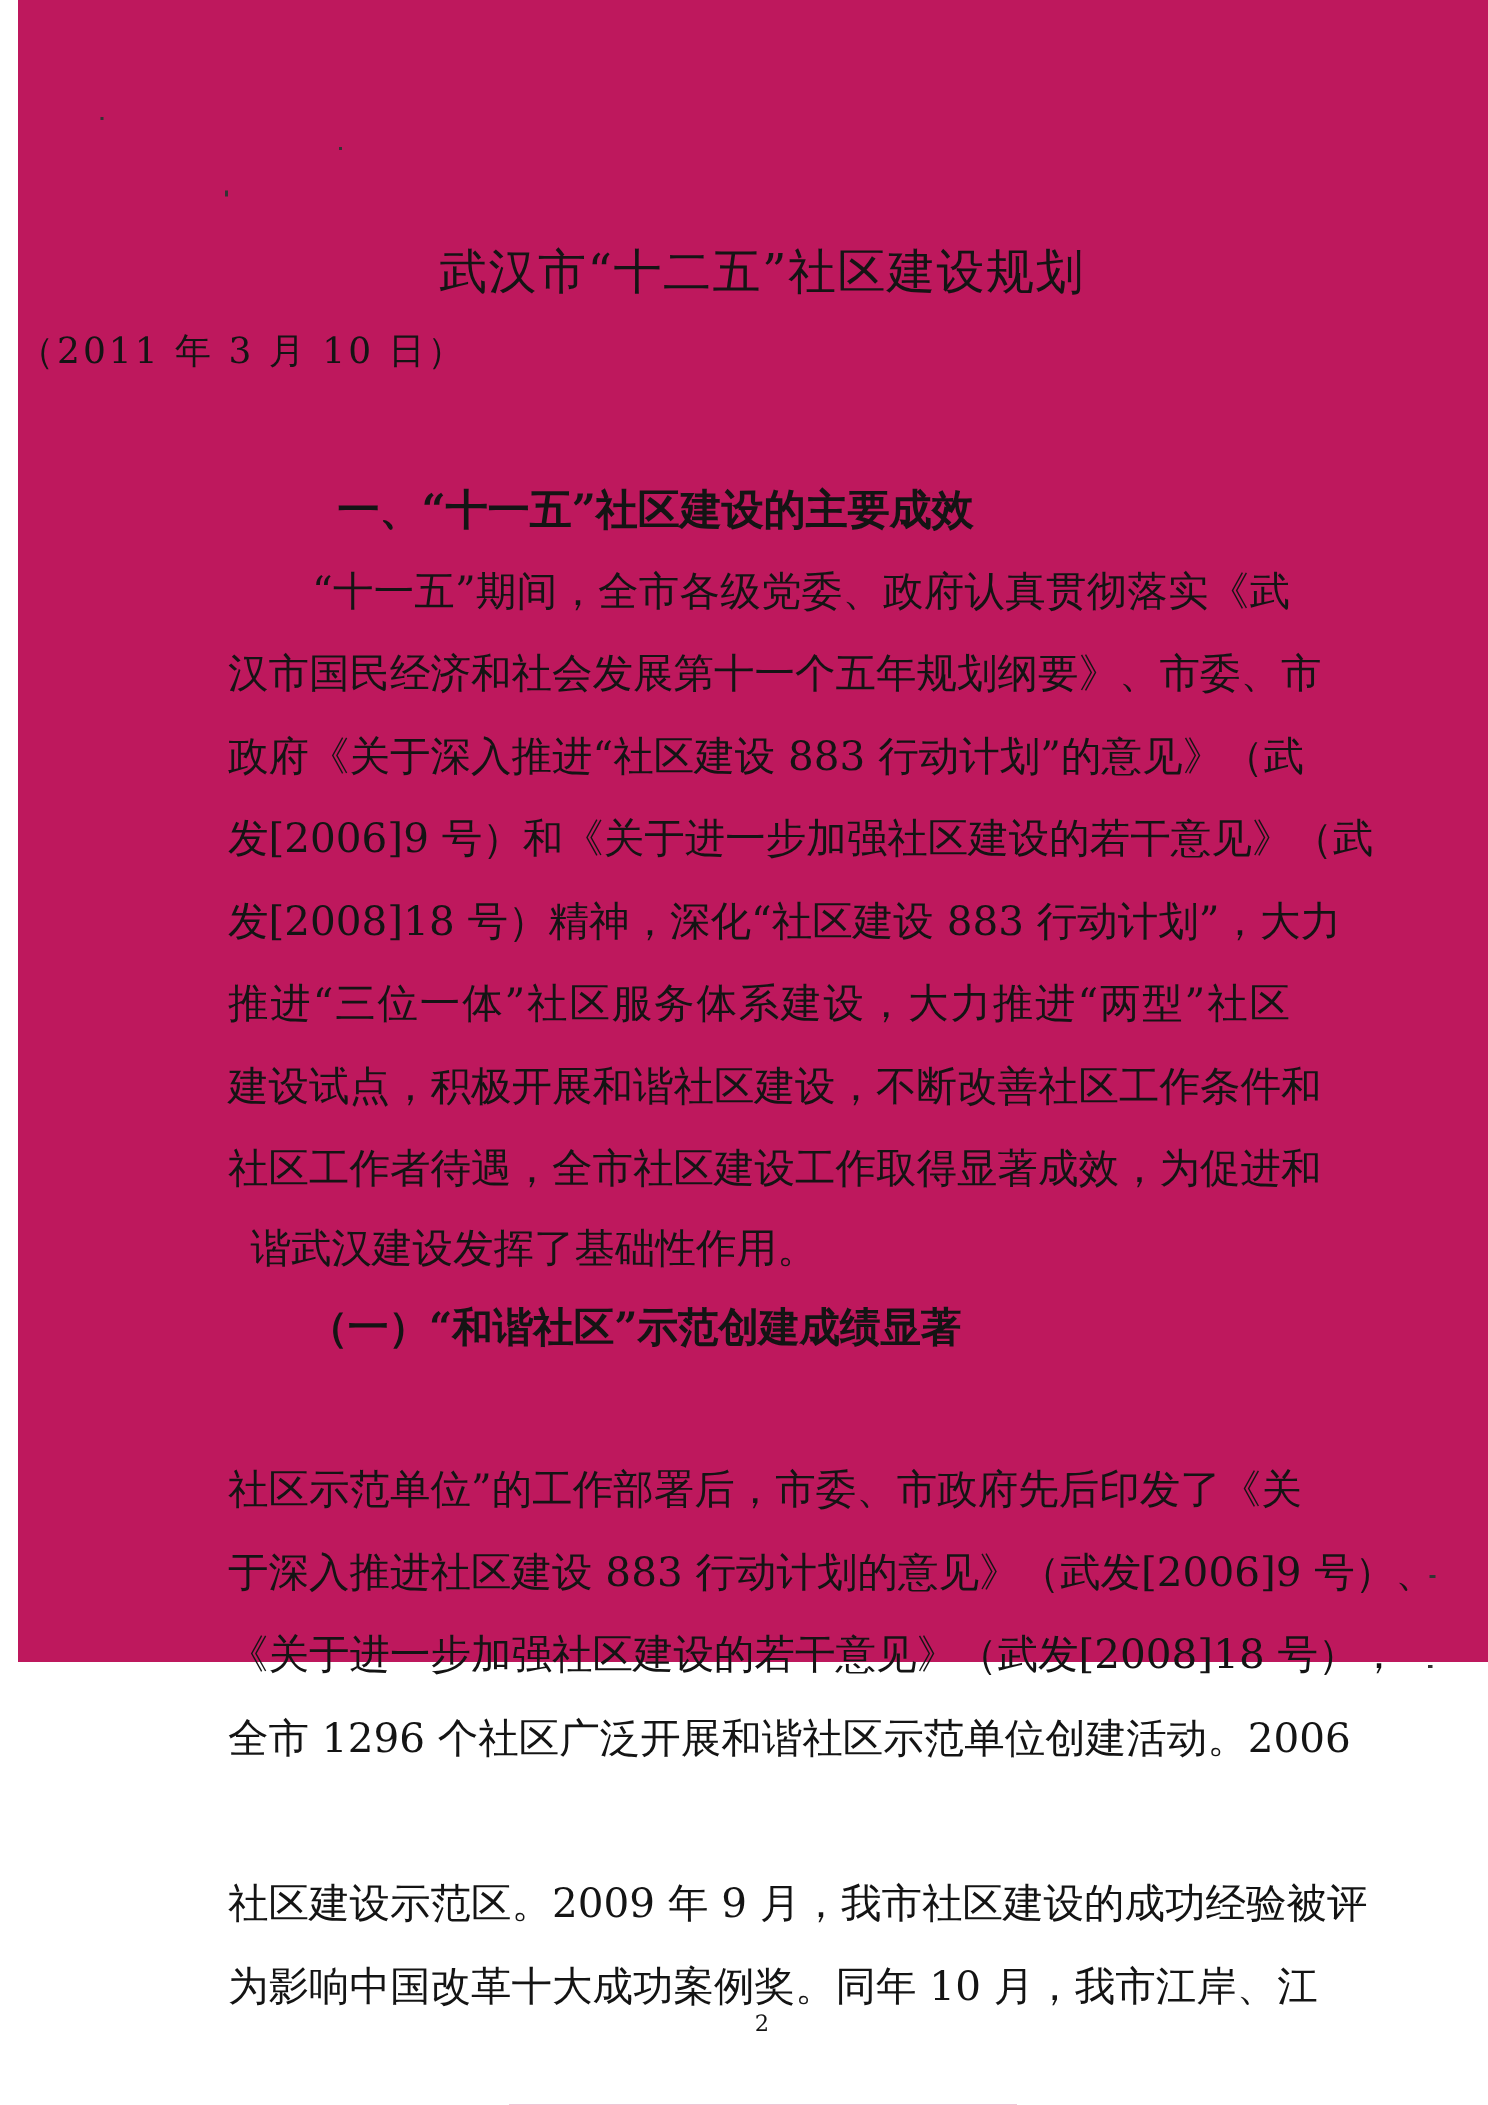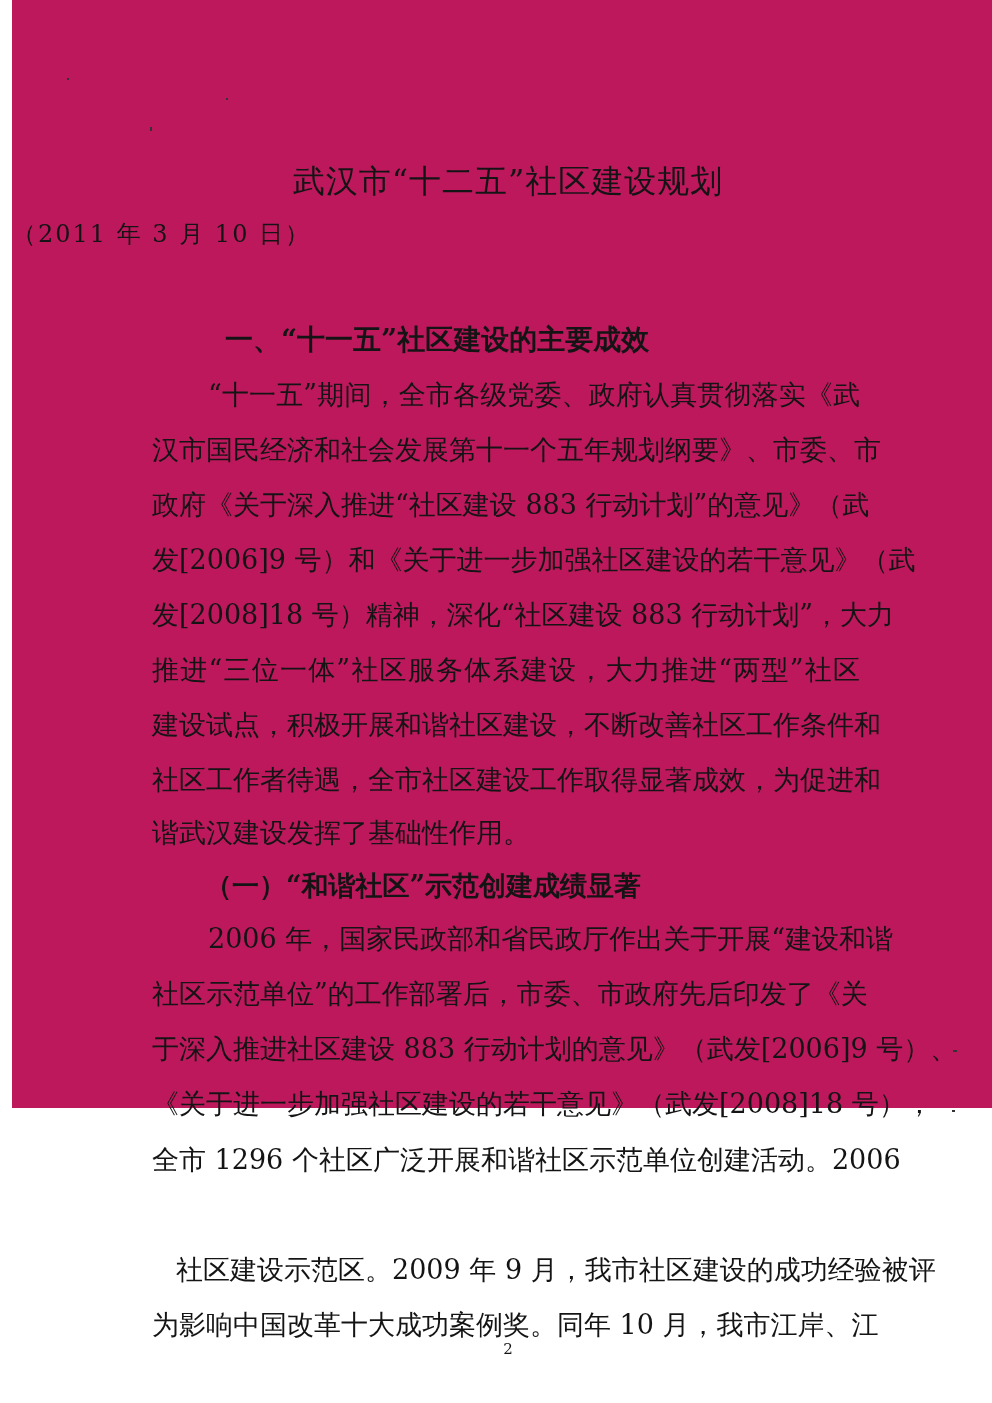--- a/index.html
+++ b/index.html
@@ -5,21 +5,21 @@
   html, body { margin:0; padding:0; background:#ffffff; }
   body { width:992px; height:1403px; position:relative; overflow:hidden;
          font-family:"DejaVu Serif","Liberation Serif",serif; color:#141414; }
   .page { position:absolute; left:12px; top:0; width:992px; height:1108px; background:#be185d; }
   .title { position:absolute; left:0; width:992px; top:160px; text-align:center;
            font-size:32px; letter-spacing:1px; font-weight:normal; }
   .date { position:absolute; left:0; width:992px; top:218px; 
           font-size:24px; letter-spacing:2px; }
   .line { position:absolute; left:140px; width:708px; font-size:27px; white-space:nowrap;
           text-align:justify; text-align-last:justify; line-height:36px; height:36px; overflow:visible; }
-  .line.last { text-align-last:left; }
+  .line.last { text-align-last:left;margin-left:15px; }
   .line.indent { left:196px; width:652px; }
   .h1 { position:absolute; left:193px; font-size:28px; font-weight:bold; white-space:nowrap; line-height:36px;margin-left:20px; }
   .h2 { position:absolute; left:193px; font-size:27px; font-weight:bold; white-space:nowrap; line-height:36px; }
   .pagenum { position:absolute; left:0; width:992px; top:1304px; text-align:center; font-size:15px; }
   .speck { position:absolute; background:#333; }
 </style>
 </head>
 <body>
 
 <div class="page">
@@ -34,26 +34,25 @@
   <div class="line" style="top:487px;">政府《关于深入推进“社区建设 883 行动计划”的意见》（武</div>
   <div class="line" style="top:542px;">发[2006]9 号）和《关于进一步加强社区建设的若干意见》（武</div>
   <div class="line" style="top:597px;">发[2008]18 号）精神，深化“社区建设 883 行动计划”，大力</div>
   <div class="line" style="top:652px;">推进“三位一体”社区服务体系建设，大力推进“两型”社区</div>
   <div class="line" style="top:707px;">建设试点，积极开展和谐社区建设，不断改善社区工作条件和</div>
   <div class="line" style="top:762px;">社区工作者待遇，全市社区建设工作取得显著成效，为促进和</div>
   <div class="line last" style="top:815px;">谐武汉建设发挥了基础性作用。</div>
 
   <div class="h2" style="top:868px;">（一）“和谐社区”示范创建成绩显著</div>
 
-  <div class="line indent" style="top:921px;">2006 年，国家民政部和省民政厅作出关于开展“建设和谐</div>
   <div class="line" style="top:976px;">社区示范单位”的工作部署后，市委、市政府先后印发了《关</div>
   <div class="line" style="top:1031px;">于深入推进社区建设 883 行动计划的意见》（武发[2006]9 号）、</div>
   <div class="line" style="top:1086px;">《关于进一步加强社区建设的若干意见》（武发[2008]18 号），</div>
   <div class="line" style="top:1142px;">全市 1296 个社区广泛开展和谐社区示范单位创建活动。2006</div>
-  <div class="line" style="top:1252px;margin-left:24px;">社区建设示范区。2009 年 9 月，我市社区建设的成功经验被评</div>
+  <div class="line" style="top:1252px;">社区建设示范区。2009 年 9 月，我市社区建设的成功经验被评</div>
   <div class="line" style="top:1307px;">为影响中国改革十大成功案例奖。同年 10 月，我市江岸、江</div>
 
   <div class="pagenum" style="top:1340px;">2</div>
 
   <div class="speck" style="left:55px;top:78px;width:2px;height:2px;"></div>
   <div class="speck" style="left:138px;top:127px;width:2px;height:4px;"></div>
   <div class="speck" style="left:214px;top:98px;width:2px;height:2px;"></div>
   <div class="speck" style="left:941px;top:1050px;width:4px;height:2px;"></div>
   <div class="speck" style="left:940px;top:1110px;width:3px;height:2px;"></div>
 </div>

